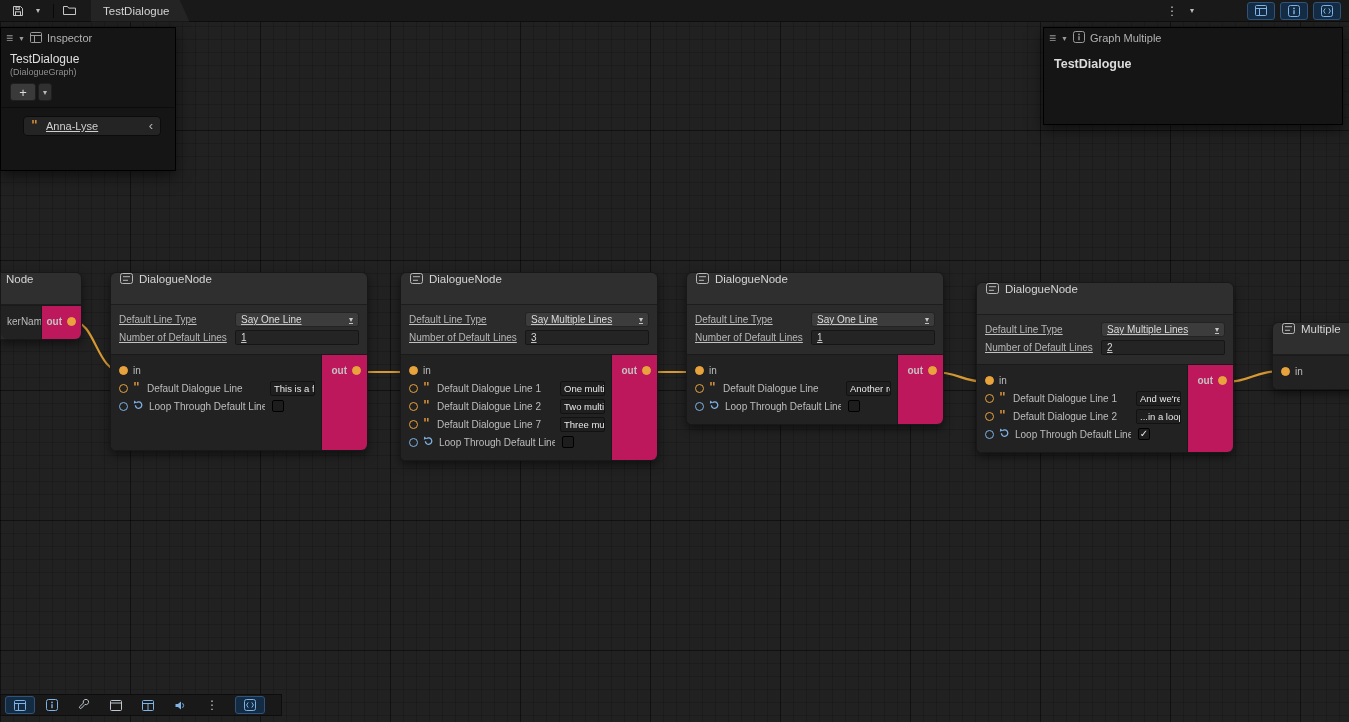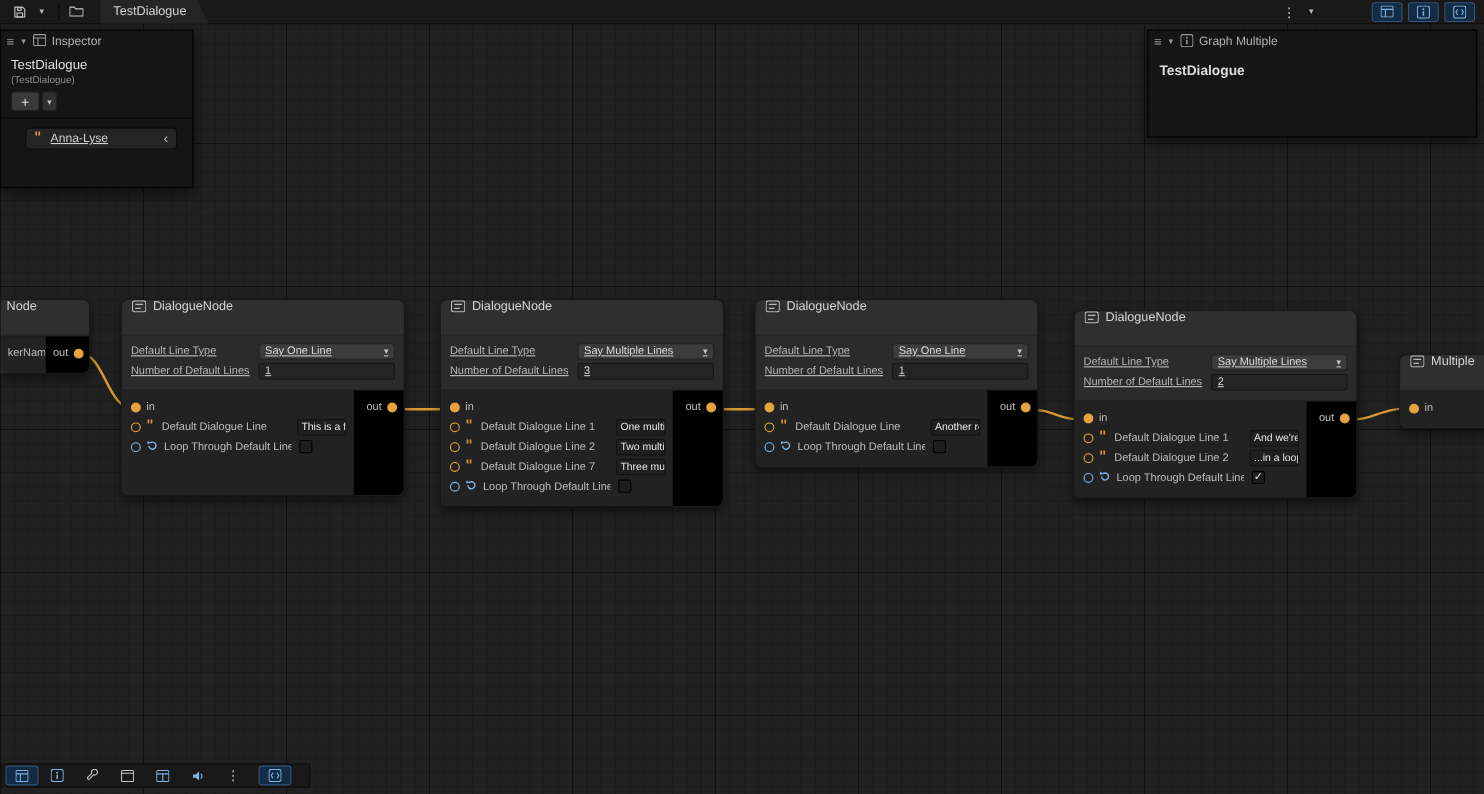--- a/index.html
+++ b/index.html
@@ -32,22 +32,22 @@
   .prop-row { display:flex; align-items:center; height:17px; margin:1px 2px; }
   .prop-label { flex:1; color:#b6b6b6; font-size:10px; white-space:nowrap; overflow:hidden; }
   .dropdown { width:124px; height:15px; background:#3c3c3c; border:1px solid #232323;
     border-radius:3px; display:flex; align-items:center; padding:0 5px; color:#dcdcdc; font-size:10px; }
   .dropdown .caret { margin-left:auto; font-size:8px; color:#c8c8c8; }
   .numfield { width:124px; height:15px; background:#242424; border:1px solid #161616;
     border-radius:2px; color:#d8d8d8; font-size:10px; padding:0 5px; line-height:13px; }
   .port-area { display:flex; background:#222222; border-top:1px solid #1a1a1a; border-radius:0 0 6px 6px; }
   .port-area.tall .inputs { min-height:95px; }
   .inputs { flex:1; padding:6px 4px 9px 4px; min-width:0; }
-  .outputs { width:46px; background:#000000; border-left:1px solid #1a1a1a;
-    padding:6px 6px 0 0; border-radius:0 0 6px 0; }
+  .outputs { width:46px; background:#be185d; border-left:1px solid #1a1a1a;
+    padding:6px 6px 0 0; border-radius:0 0 6px 0;font-weight:bold; }
   .port-row { display:flex; align-items:center; height:18px; gap:5px; padding-left:4px; }
   .port-row.out { justify-content:flex-end; padding-left:0; }
   .dot { width:9px; height:9px; border:1.3px solid #E8A33D; border-radius:50%;
     background:transparent; flex:none; }
   .dot.filled { background:#E8A33D; }
   .dot.bool { border-color:#7FB2E5; }
   .port-label { width:116px; flex:none; font-size:10px; color:#bdbdbd;
     white-space:nowrap; overflow:hidden; }
   .port-label.short { width:auto; }
   .line-field { flex:1; min-width:0; margin-left:2px; margin-right:2px; height:15px;
@@ -417,21 +417,21 @@
         <svg width="12" height="11" viewBox="0 0 12 11">
             <rect x="0.5" y="0.5" width="11" height="10" rx="1" fill="none" stroke="#9a9a9a"></rect>
             <line x1="0.5" y1="3.5" x2="11.5" y2="3.5" stroke="#9a9a9a"></line>
             <line x1="4.5" y1="3.5" x2="4.5" y2="10.5" stroke="#9a9a9a"></line>
           </svg>
       </span>
       <span>Inspector</span>
     </div>
     <div class="bb-titlebox">
       <div class="bb-name">TestDialogue</div>
-      <div class="bb-type">(TestDialogue)</div>
+      <div class="bb-type">(DialogueGraph)</div>
     </div>
     <div class="bb-addrow">
       <div class="bb-add">+</div>
       <div class="bb-addcaret">▾</div>
     </div>
     <div class="bb-pill">
       <span class="quote">"</span>
       <span class="bb-pill-name">Anna-Lyse</span>
       <span class="bb-exp">‹</span>
     </div>

